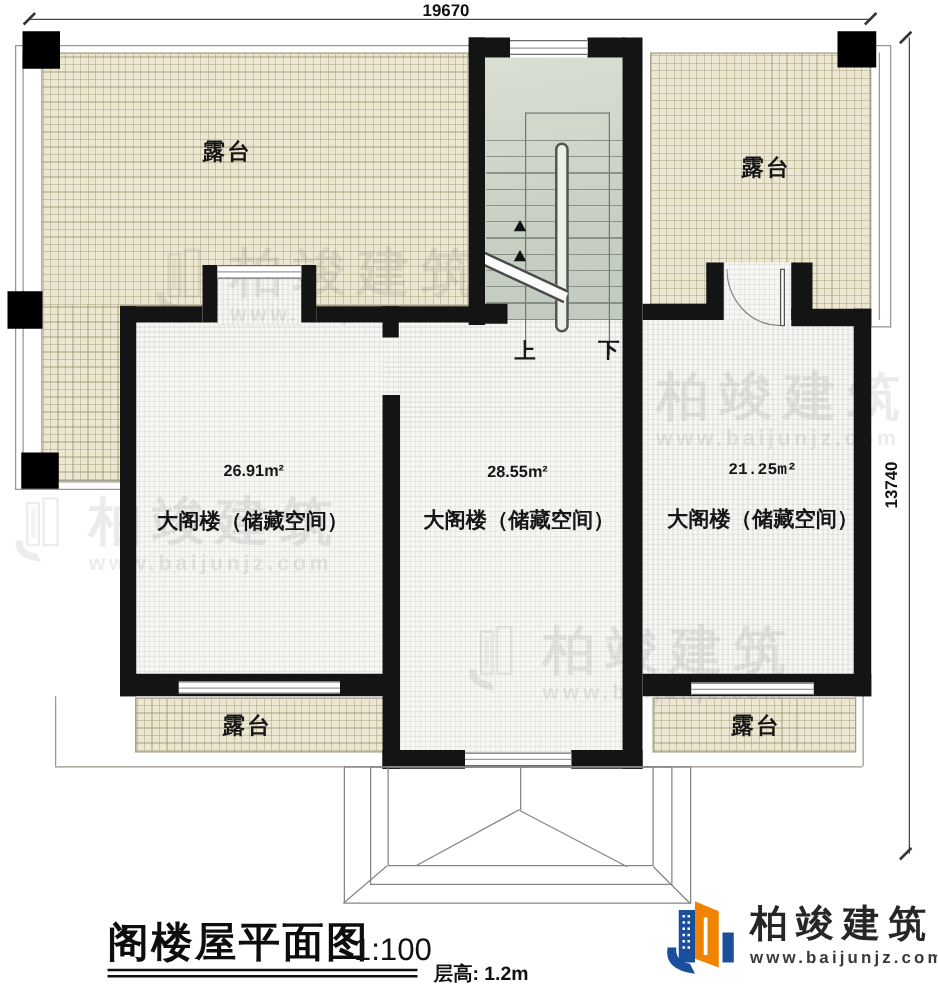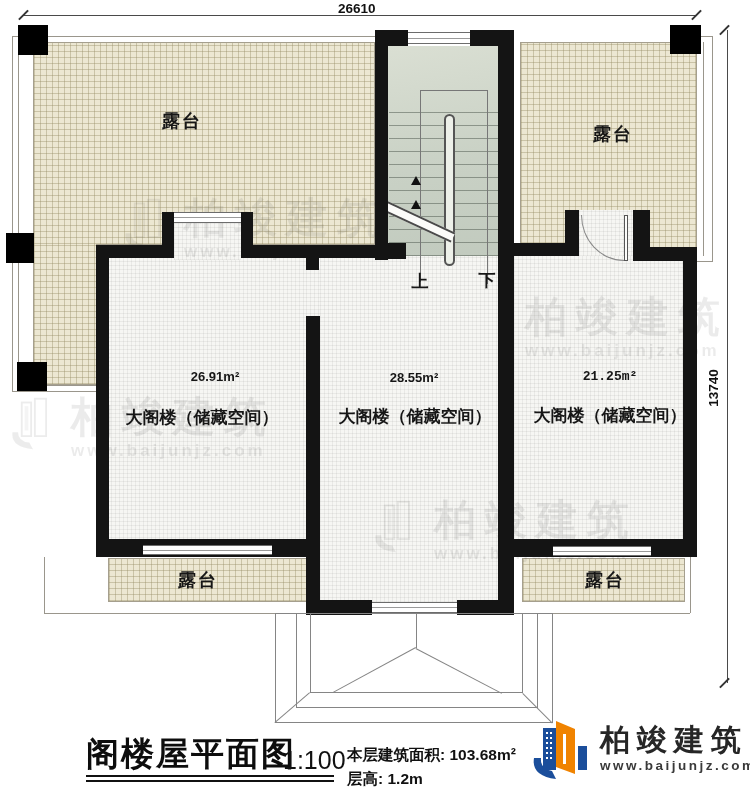--- a/index.html
+++ b/index.html
@@ -48,21 +48,21 @@
   .logo-web{font-size:13.5px;font-weight:bold;color:#3a3a3a;letter-spacing:2.5px;margin-top:3px;}
 </style>
 </head>
 <body>
 
 <div class="plan">
 
   <div class="dline" style="left:23px;top:15px;width:674px;height:1px;"></div>
   <div class="tick" style="left:17px;top:14px;transform:rotate(-45deg);"></div>
   <div class="tick" style="left:690px;top:14px;transform:rotate(-45deg);"></div>
-  <div class="dim-lbl" style="left:338px;top:1px;">26610</div>
+  <div class="dim-lbl" style="left:338px;top:1px;">19670</div>
 
   <div class="dline" style="left:727px;top:30px;width:1px;height:653px;"></div>
   <div class="tick" style="left:718px;top:29px;transform:rotate(-45deg);"></div>
   <div class="tick" style="left:718px;top:682px;transform:rotate(-45deg);"></div>
   <div class="dim-lbl" style="left:713px;top:388px;transform:translate(-50%,-50%) rotate(-90deg);">13740</div>
 
   <div class="gline" style="left:12px;top:36px;width:365px;height:1px;"></div>
   <div class="gline" style="left:12px;top:36px;width:1px;height:356px;"></div>
   <div class="gline" style="left:18px;top:42px;width:1px;height:344px;"></div>
   <div class="gline" style="left:12px;top:391px;width:85px;height:1px;"></div>
@@ -186,34 +186,33 @@
   <div class="rline" style="left:416px;top:648px;width:94px;transform:rotate(151.5deg);"></div>
   <div class="rline" style="left:416px;top:648px;width:97px;transform:rotate(27.6deg);"></div>
   <div class="rline" style="left:310px;top:693px;width:46px;transform:rotate(139.4deg);"></div>
   <div class="rline" style="left:523px;top:693px;width:42px;transform:rotate(45deg);"></div>
 
   <div class="lbl terr-lbl" style="left:182px;top:121px;">露台</div>
   <div class="lbl terr-lbl" style="left:613px;top:134px;">露台</div>
   <div class="lbl terr-lbl" style="left:198px;top:580px;">露台</div>
   <div class="lbl terr-lbl" style="left:605px;top:580px;">露台</div>
 
-  <div class="lbl area-lbl" style="left:203px;top:376px;margin-left:12px;">26.91m²</div>
+  <div class="lbl area-lbl" style="left:203px;top:376px;">26.91m²</div>
   <div class="lbl room-lbl" style="left:202px;top:417px;">大阁楼（储藏空间）</div>
   <div class="lbl area-lbl" style="left:414px;top:377px;">28.55m²</div>
   <div class="lbl room-lbl" style="left:415px;top:416px;">大阁楼（储藏空间）</div>
   <div class="lbl area-lbl" style="left:610px;top:376px;font-family:Liberation Mono, monospace;">21.25m²</div>
   <div class="lbl room-lbl" style="left:610px;top:415px;">大阁楼（储藏空间）</div>
 
   <div class="lbl ud-lbl" style="left:420px;top:281px;">上</div>
   <div class="lbl ud-lbl" style="left:487px;top:280px;">下</div>
 
   <div class="tb-title">阁楼屋平面图</div>
   <div class="tb-underline"></div>
   <div class="tb-scale">1:100</div>
-  <div class="tb-line1">本层建筑面积: 103.68m²</div>
   <div class="tb-line2">层高: 1.2m</div>
 
   <div class="logo">
     <svg width="64" height="62" viewBox="0 0 64 62">
       <path d="M6 40 Q3 58 28 61 L24 53 Q12 51 13 40 Z" fill="#1b4e9b"></path>
       <polygon points="28,3 47,11 47,56 28,49" fill="#f08300"></polygon>
       <rect x="35" y="16" width="3" height="30" fill="#ffffff"></rect>
       <rect x="15" y="10" width="13" height="42" fill="#1b4e9b"></rect>
       <g fill="#ffffff">
         <rect x="18" y="14" width="2" height="2"></rect>

